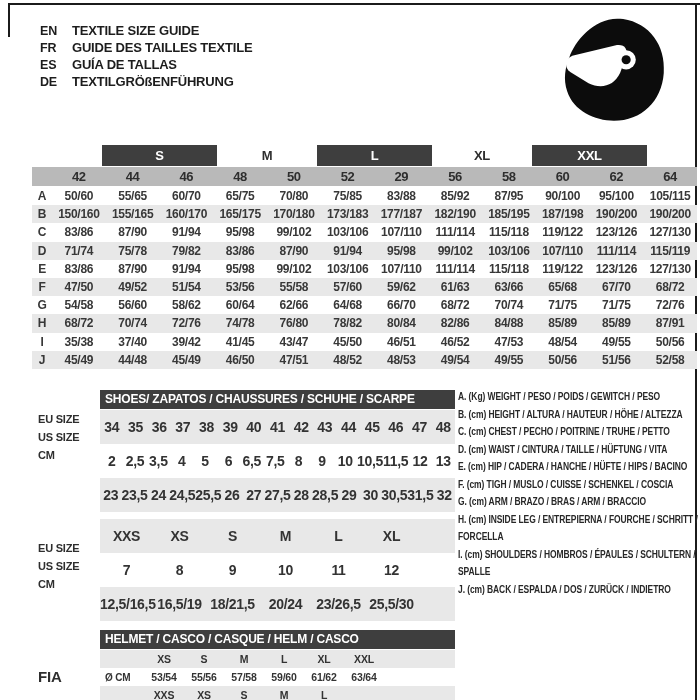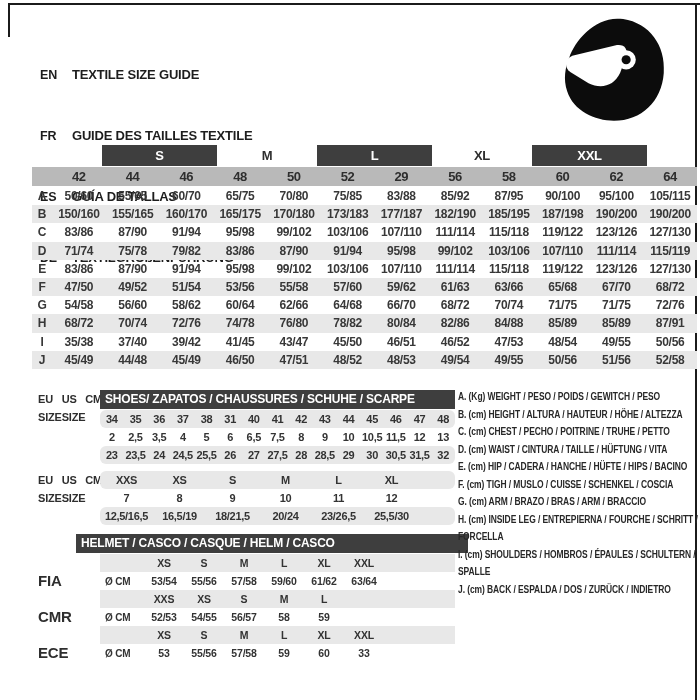--- a/index.html
+++ b/index.html
@@ -6,21 +6,21 @@
   .page{position:relative;width:700px;height:700px;background:#fff;overflow:hidden;
         font-family:"Liberation Sans",sans-serif;font-weight:700;color:#333;}
 
   
   .frame-top{position:absolute;left:8px;right:0;top:3px;height:2px;background:#1b1b1b;}
   .frame-right{position:absolute;right:3px;top:3px;bottom:0;width:2px;background:#1b1b1b;}
   .frame-left-stub{position:absolute;left:8px;top:3px;height:34px;width:2px;background:#1b1b1b;}
 
   
   .langs{position:absolute;left:40px;top:22px;}
-  .lrow{display:flex;height:17px;align-items:center;color:#1d1d1d;margin-top:44px;}
+  .lrow{display:flex;height:17px;align-items:center;color:#1d1d1d;}
   .lcode{width:32px;font-size:12.5px;letter-spacing:-0.2px;}
   .ltext{font-size:13px;letter-spacing:-0.2px;white-space:nowrap;}
 
   
   .hicon{position:absolute;left:556px;top:12px;width:122px;height:122px;}
 
   
   .mtable{position:absolute;left:32px;top:145px;width:665px;}
   .grow,.mrow{display:grid;grid-template-columns:20px repeat(12,1fr);}
   .grow{height:21px;margin-bottom:1px;}
@@ -37,34 +37,34 @@
   .mrow.band .mcell{font-size:13px;color:#2e2e2e;}
   .mcell{text-align:center;font-size:12px;letter-spacing:-0.3px;color:#383838;white-space:nowrap;}
   .mlab{text-align:center;font-size:12px;}
   .mrows > div:nth-of-type(even){background:var(--alt-row,#e8e8e8);}
   .cgroup{display:contents;}
 
   
   .bottom-left{position:absolute;left:38px;top:390px;width:419px;}
   .block{display:flex;margin-bottom:7px;}
   .block.gl{margin-bottom:9px;}
-  .labcol{width:62px;flex:none;display:flex;flex-direction:row;}
+  .labcol{width:62px;flex:none;display:flex;flex-direction:column;}
   .labcol .sp{height:20px;}
   .labcol .lab{height:18px;line-height:18px;font-size:11px;color:#2e2e2e;letter-spacing:-0.2px;}
   .tab{width:355px;flex:none;}
   .hbar{height:19px;background:var(--dark-bar,#3e3e3e);color:#fff;font-size:12px;line-height:19px;
         padding-left:5px;letter-spacing:-0.2px;white-space:nowrap;margin-bottom:1px;box-sizing:border-box;}
-  .nrow{display:grid;height:18px;align-items:center;font-size:11px;color:#333;letter-spacing:-0.3px;border-radius:6px;}
+  .nrow{display:grid;height:34px;align-items:center;font-size:14px;color:#333;letter-spacing:-0.3px;}
   .nrow span{text-align:center;white-space:nowrap;}
   .s15{grid-template-columns:repeat(15,1fr);}
   .g6{grid-template-columns:repeat(6,53px) 1fr;}
   .gray{background:var(--alt-row,#e8e8e8);}
 
   
-  .hhead{margin-left:38px;width:392px;}
+  .hhead{margin-left:62px;width:355px;}
   .hsec{display:flex;}
   .certcol{width:62px;flex:none;display:flex;align-items:flex-end;font-size:15px;line-height:18px;
            color:#2e2e2e;letter-spacing:-0.2px;}
   .htab{width:355px;flex:none;}
   .hrow{display:grid;grid-template-columns:44px repeat(6,40px) 1fr;height:18px;align-items:center;
         font-size:10.5px;color:#333;letter-spacing:-0.2px;}
   .hrow .hc{text-align:center;white-space:nowrap;}
   .hrow .hdia{text-align:left;padding-left:5px;font-size:10px;}
   .hgray{background:var(--alt-row,#e8e8e8);}
 
@@ -198,21 +198,21 @@
       </div>
       <div class="tab">
         <div class="hbar">SHOES/ ZAPATOS / CHAUSSURES / SCHUHE / SCARPE</div>
         <div class="nrow s15 gray">
 
         <span>34</span>
             <span>35</span>
             <span>36</span>
             <span>37</span>
             <span>38</span>
-            <span>31</span>
+            <span>39</span>
             <span>40</span>
             <span>41</span>
             <span>42</span>
             <span>43</span>
             <span>44</span>
             <span>45</span>
             <span>46</span>
             <span>47</span>
             <span>48</span>
           </div>

